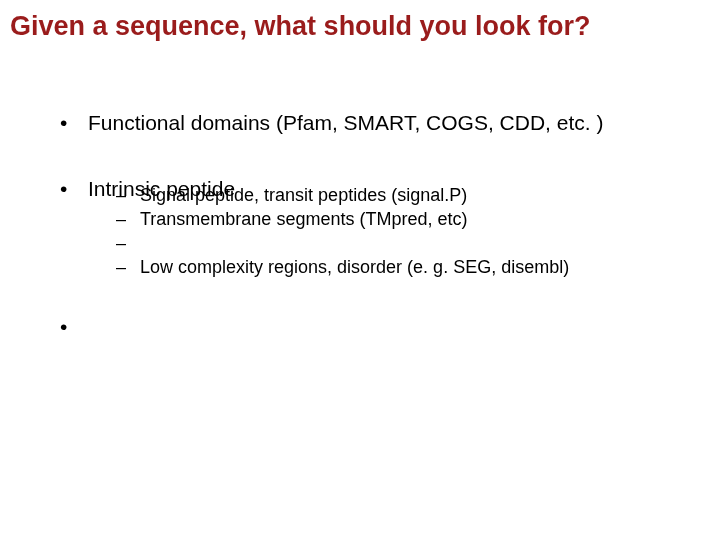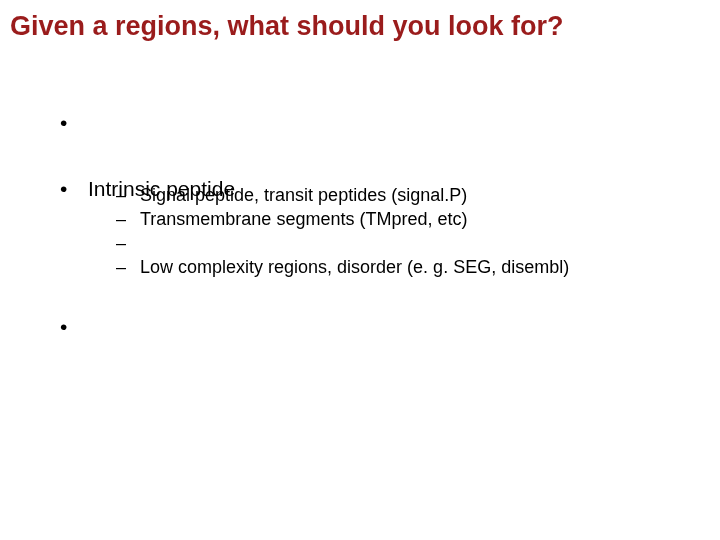--- a/index.html
+++ b/index.html
@@ -66,26 +66,27 @@
   }
   .b1 { margin-bottom: 40px; }
   .b2 { margin-bottom: 6px; }
   .b3 { margin-top: 6px; }
 </style>
 </head>
 <body>
 
 <div class="slide">
 
-  <div class="title">Given a regions, what should you look for?</div>
+  <div class="title">Given a sequence, what should you look for?</div>
 
   <div class="body">
 
     <div class="bullet-l1 b1">
       <span class="marker">•</span>
+      <span>Functional domains (Pfam, SMART, COGS, CDD, etc. )</span>
     </div>
 
     <div class="bullet-l1 b2">
       <span class="marker">•</span>
       <span>Intrinsic peptide</span>
     </div>
 
     <div class="sub-group">
       <div class="bullet-l2">
         <span class="marker">–</span>

